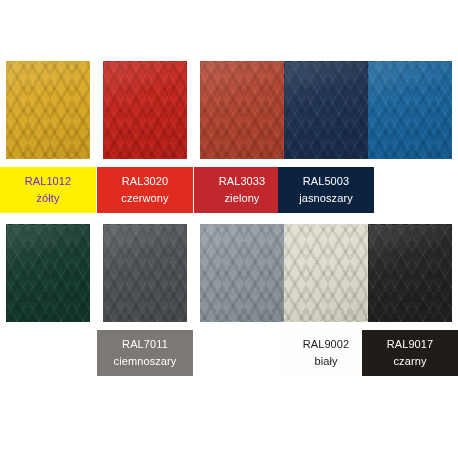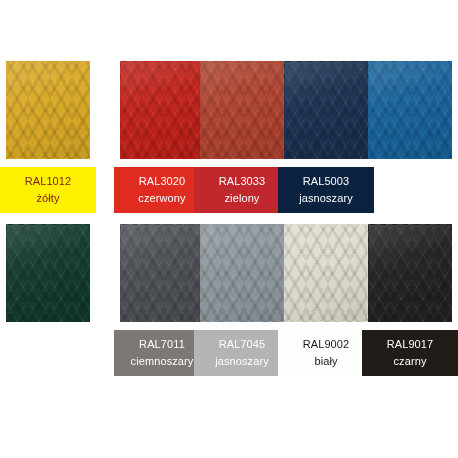--- a/index.html
+++ b/index.html
@@ -32,21 +32,21 @@
   .swatch-row.row-0 { top: 0px; }
   .swatch-row.row-1 { top: 163px; }
 
   .swatch-cell {
     position: absolute;
     top: 0;
     width: 96px;
     height: 155px;
   }
   .swatch-cell.col-0 { left: 0px; }
-  .swatch-cell.col-1 { left: 114px; }
+  .swatch-cell.col-1 { left: 97px; }
   .swatch-cell.col-2 { left: 194px; }
   .swatch-cell.col-3 { left: 278px; }
   .swatch-cell.col-4 { left: 362px; }
 
   .swatch-cell.col-3,
   .swatch-cell.col-4 { width: 96px; }
 
   
   .tile-wrap {
     position: absolute;
@@ -201,21 +201,21 @@
               <span class="tooth-v" style="background: rgb(217, 168, 36); top: 24px;"></span>
               <span class="tooth-v" style="background: rgb(217, 168, 36); top: 35px;"></span>
               <span class="tooth-v" style="background: rgb(217, 168, 36); top: 46px;"></span>
               <span class="tooth-v" style="background: rgb(217, 168, 36); top: 57px;"></span>
               <span class="tooth-v" style="background: rgb(217, 168, 36); top: 68px;"></span>
               <span class="tooth-v" style="background: rgb(217, 168, 36); top: 79px;"></span>
               <span class="tooth-v" style="background: rgb(217, 168, 36); top: 90px;"></span>
             </div>
         </div>
       </div>
-      <div class="label-band" style="background: rgb(255, 240, 0); color: #7f1d1d;">
+      <div class="label-band" style="background: rgb(255, 240, 0); color: #6d28d9;">
         <span class="ral-code">RAL1012</span>
         <span class="ral-name">żółty</span>
       </div>
     </div>
 
     <div class="swatch-cell col-1">
       <div class="tile-wrap">
         <div class="tile">
           <div class="tile-base" style="background: rgb(194, 33, 25);"></div>
           <div class="tile-tex"></div>
@@ -587,24 +587,20 @@
               <span class="tooth-v" style="background: rgb(141, 151, 158); top: 24px;"></span>
               <span class="tooth-v" style="background: rgb(141, 151, 158); top: 35px;"></span>
               <span class="tooth-v" style="background: rgb(141, 151, 158); top: 46px;"></span>
               <span class="tooth-v" style="background: rgb(141, 151, 158); top: 57px;"></span>
               <span class="tooth-v" style="background: rgb(141, 151, 158); top: 68px;"></span>
               <span class="tooth-v" style="background: rgb(141, 151, 158); top: 79px;"></span>
               <span class="tooth-v" style="background: rgb(141, 151, 158); top: 90px;"></span>
             </div>
         </div>
       </div>
-      <div class="label-band" style="background: rgb(180, 180, 178); color: rgb(255, 255, 255);">
-        <span class="ral-code">RAL7045</span>
-        <span class="ral-name">jasnoszary</span>
-      </div>
     </div>
 
     <div class="swatch-cell col-3">
       <div class="tile-wrap">
         <div class="tile">
           <div class="tile-base" style="background: rgb(222, 220, 205);"></div>
           <div class="tile-tex"></div>
           <div class="tile-sheen"></div>
           <div class="teeth teeth-top">
               <span class="tooth-h" style="background: rgb(222, 220, 205); left: 2px;"></span>

